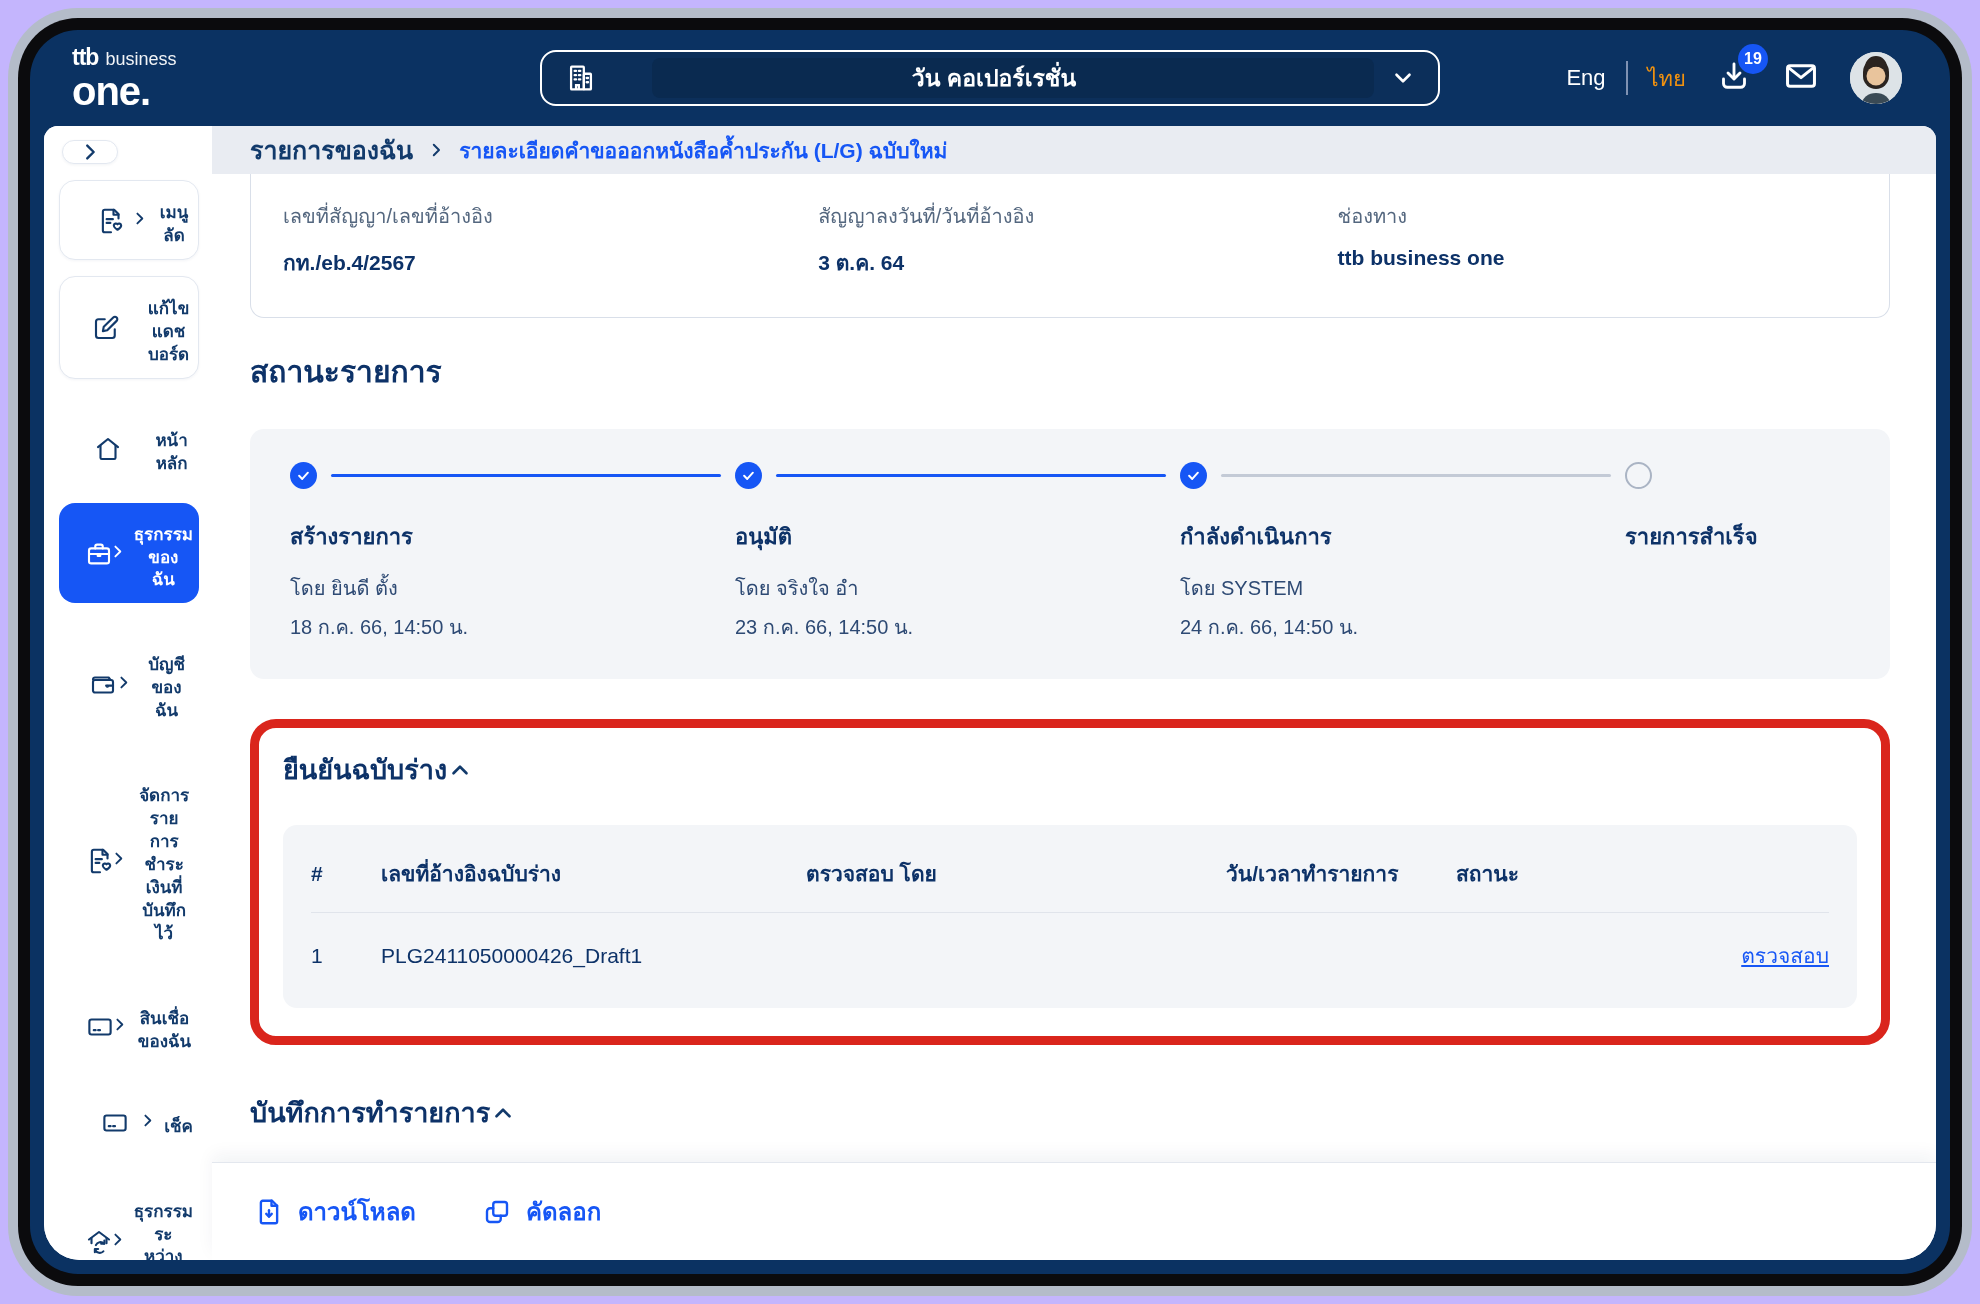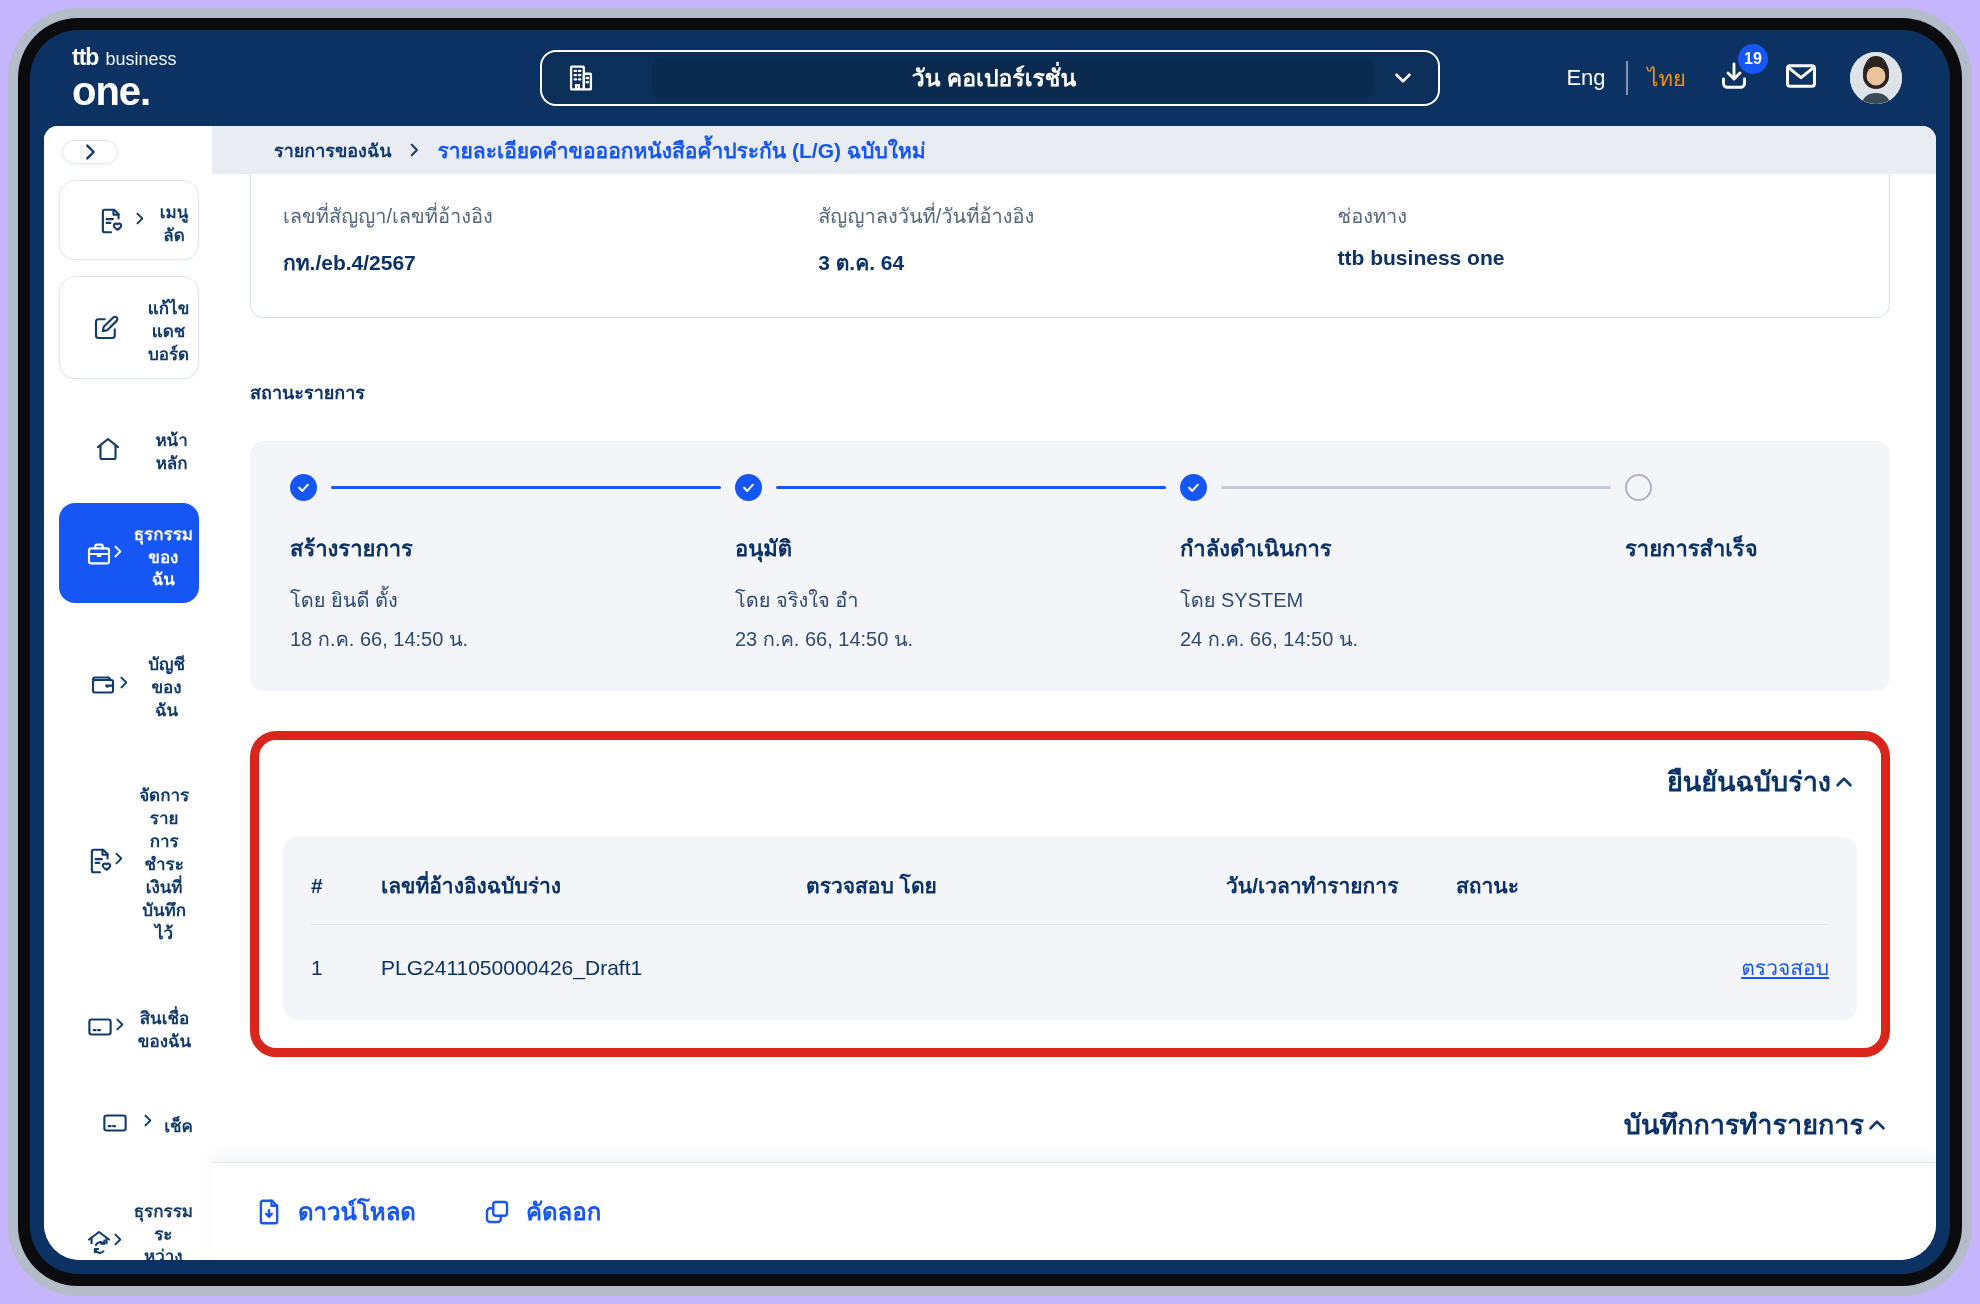--- a/index.html
+++ b/index.html
@@ -47,51 +47,51 @@
   .sb-card { border:1px solid #e3e8f0; box-shadow:0 1px 3px rgba(20,45,90,.05); background:#fff; }
   .sb-active { background:#1656f5; color:#ffffff; }
   .sb-iconrow { position:relative; width:100%; display:flex; justify-content:center; align-items:center; height:30px; }
   .sb-chevron { position:absolute; right:8px; top:4px; }
   .sb-label { margin-top:8px; font-size:17px; font-weight:bold; line-height:1.35; text-align:center; }
   .sb-gap { margin-top:30px; }
 
   
   .main { flex:1; display:flex; flex-direction:column; min-width:0; }
   .crumbbar { height:48px; background:#e9ecf2; display:flex; align-items:center; gap:14px; padding:0 38px; flex:none; }
-  .crumb-root { font-size:18px; font-weight:bold; color:#123a6b;margin-left:24px; }
+  .crumb-root { font-size:25px; font-weight:bold; color:#123a6b; }
   .crumb-current { font-size:21px; font-weight:bold; color:#1656f5; }
   .crumb-sep { color:#123a6b; display:flex; }
 
   .scroll { flex:1; overflow:hidden; padding:0 46px 0 38px; min-height:0; }
 
   
   .info-card { border:1px solid #d9dfe9; border-top:none; border-radius:0 0 14px 14px;
     padding:26px 32px 38px; display:grid; grid-template-columns:34% 33% 33%; }
   .fld-label { font-size:20px; color:#54677f; }
   .fld-value { font-size:21px; font-weight:bold; color:#0d3268; margin-top:14px; }
 
-  .h2 { margin-top:60px; font-size:18px; font-weight:bold; color:#0d3268; }
+  .h2 { margin-top:30px; font-size:30px; font-weight:bold; color:#0d3268; }
 
   
   .timeline-panel { margin-top:34px; background:#f3f5f8; border-radius:14px; padding:32px 40px 36px; display:flex; }
   .step { flex:1; min-width:0; }
   .track { display:flex; align-items:center; height:28px; }
   .dot { width:27px; height:27px; border-radius:50%; flex:none; display:flex; align-items:center; justify-content:center; }
   .dot-done { background:#1656f5; color:#fff; }
   .dot-pending { background:#f3f5f8; border:2px solid #aab4c4; }
   .cline { flex:1; height:3px; border-radius:2px; margin:0 14px; }
   .cline-blue { background:#1656f5; }
   .cline-gray { background:#c3cad6; }
   .step-title { margin-top:30px; font-size:22px; font-weight:bold; color:#0d3268; }
   .step-by { margin-top:18px; font-size:20px; color:#2e4a74; }
   .step-date { margin-top:7px; font-size:20px; color:#2e4a74; }
 
   
   .highlight { margin-top:40px; border:9px solid #da251c; border-radius:26px; padding:20px 24px 28px; background:#fff; }
-  .sec-head { display:flex; align-items:center; justify-content:flex-end; }
+  .sec-head { display:flex; align-items:center; justify-content:flex-start; }
   .sec-title { font-size:27px; font-weight:bold; color:#0d3268; }
   .collapse-btn { color:#123a6b; display:flex; }
 
   .draft-panel { margin-top:34px; background:#f3f5f8; border-radius:14px; padding:0 28px; }
   .draft-grid { display:grid; grid-template-columns:70px 425px 420px 230px 1fr; align-items:center; }
   .draft-head { padding:32px 0 22px; }
   .th { font-size:21px; font-weight:bold; color:#0d3268; }
   .draft-panel .rule { border-bottom:1px solid #e0e4eb; }
   .draft-row { padding:26px 0 36px; }
   .td { font-size:21px; color:#0d3268; }

